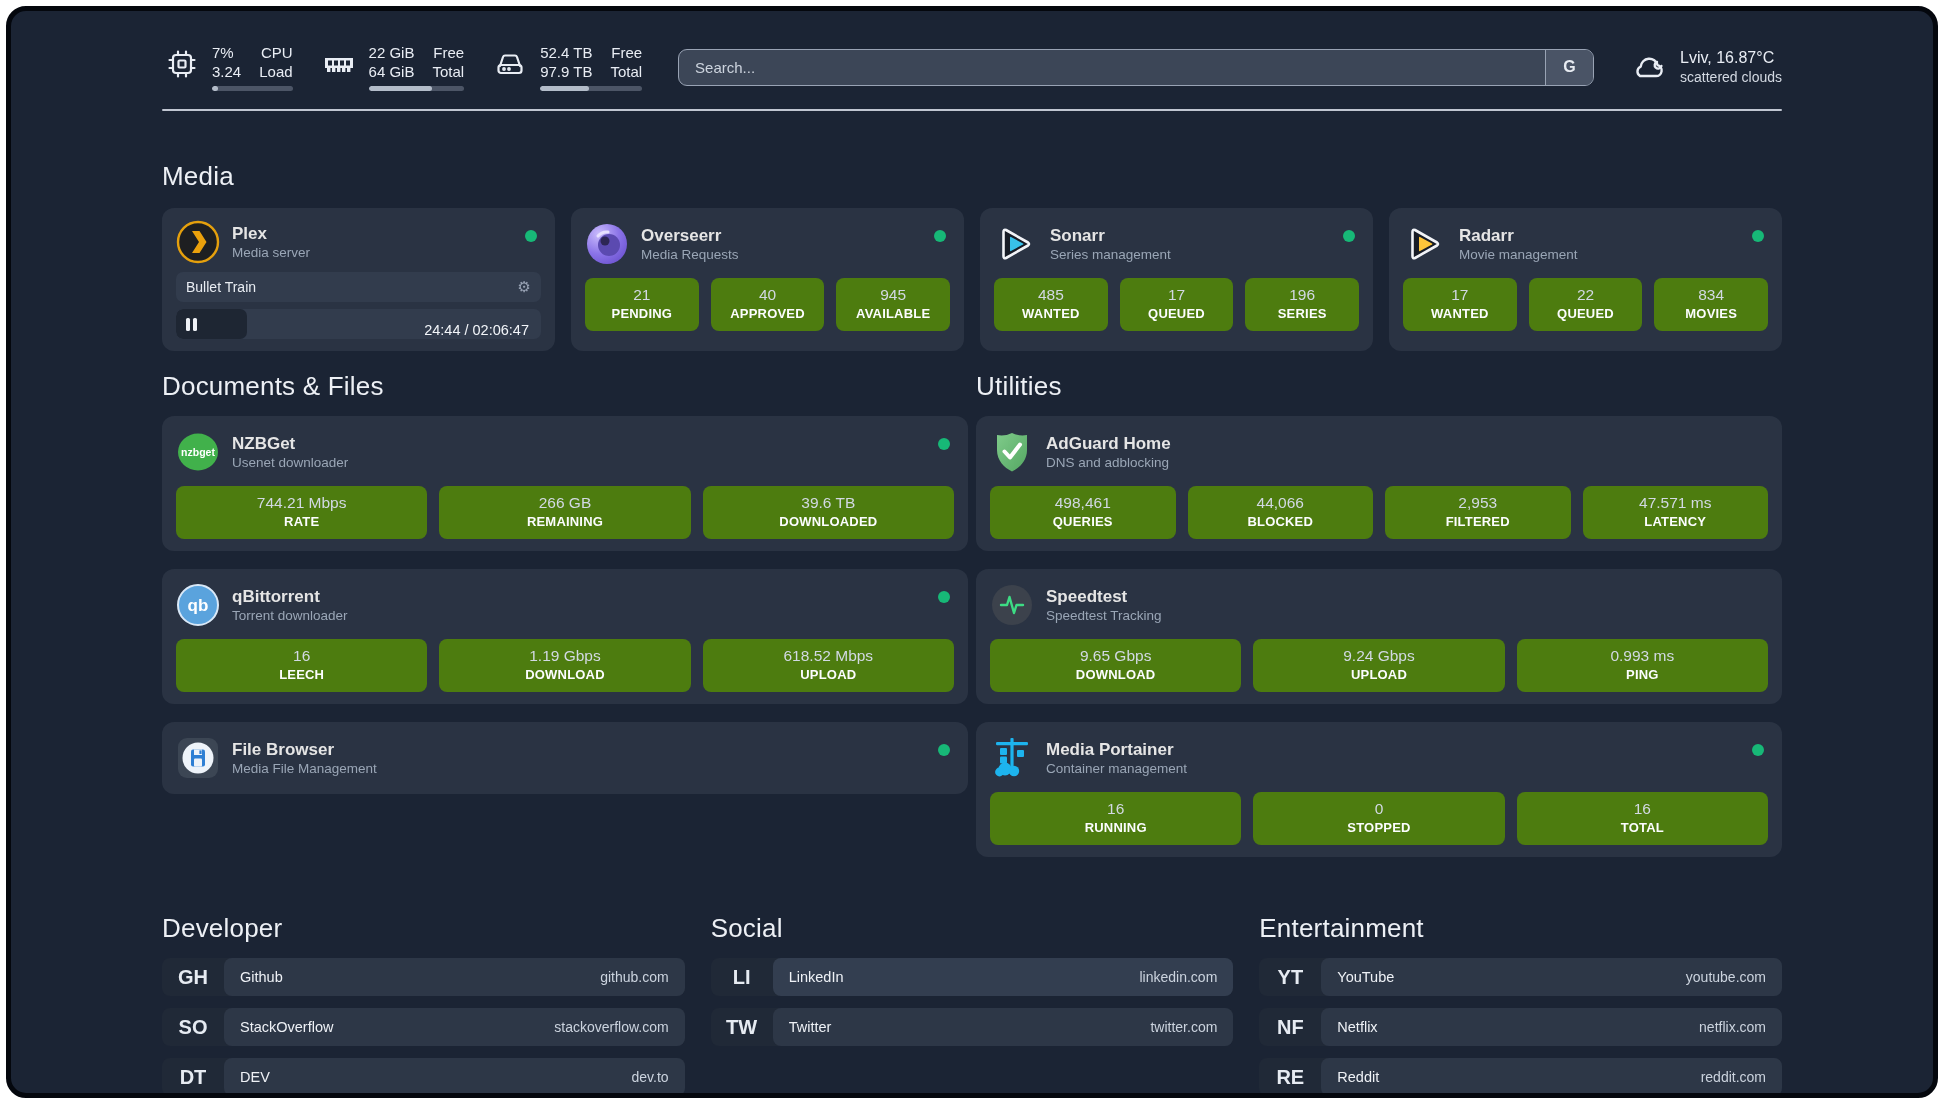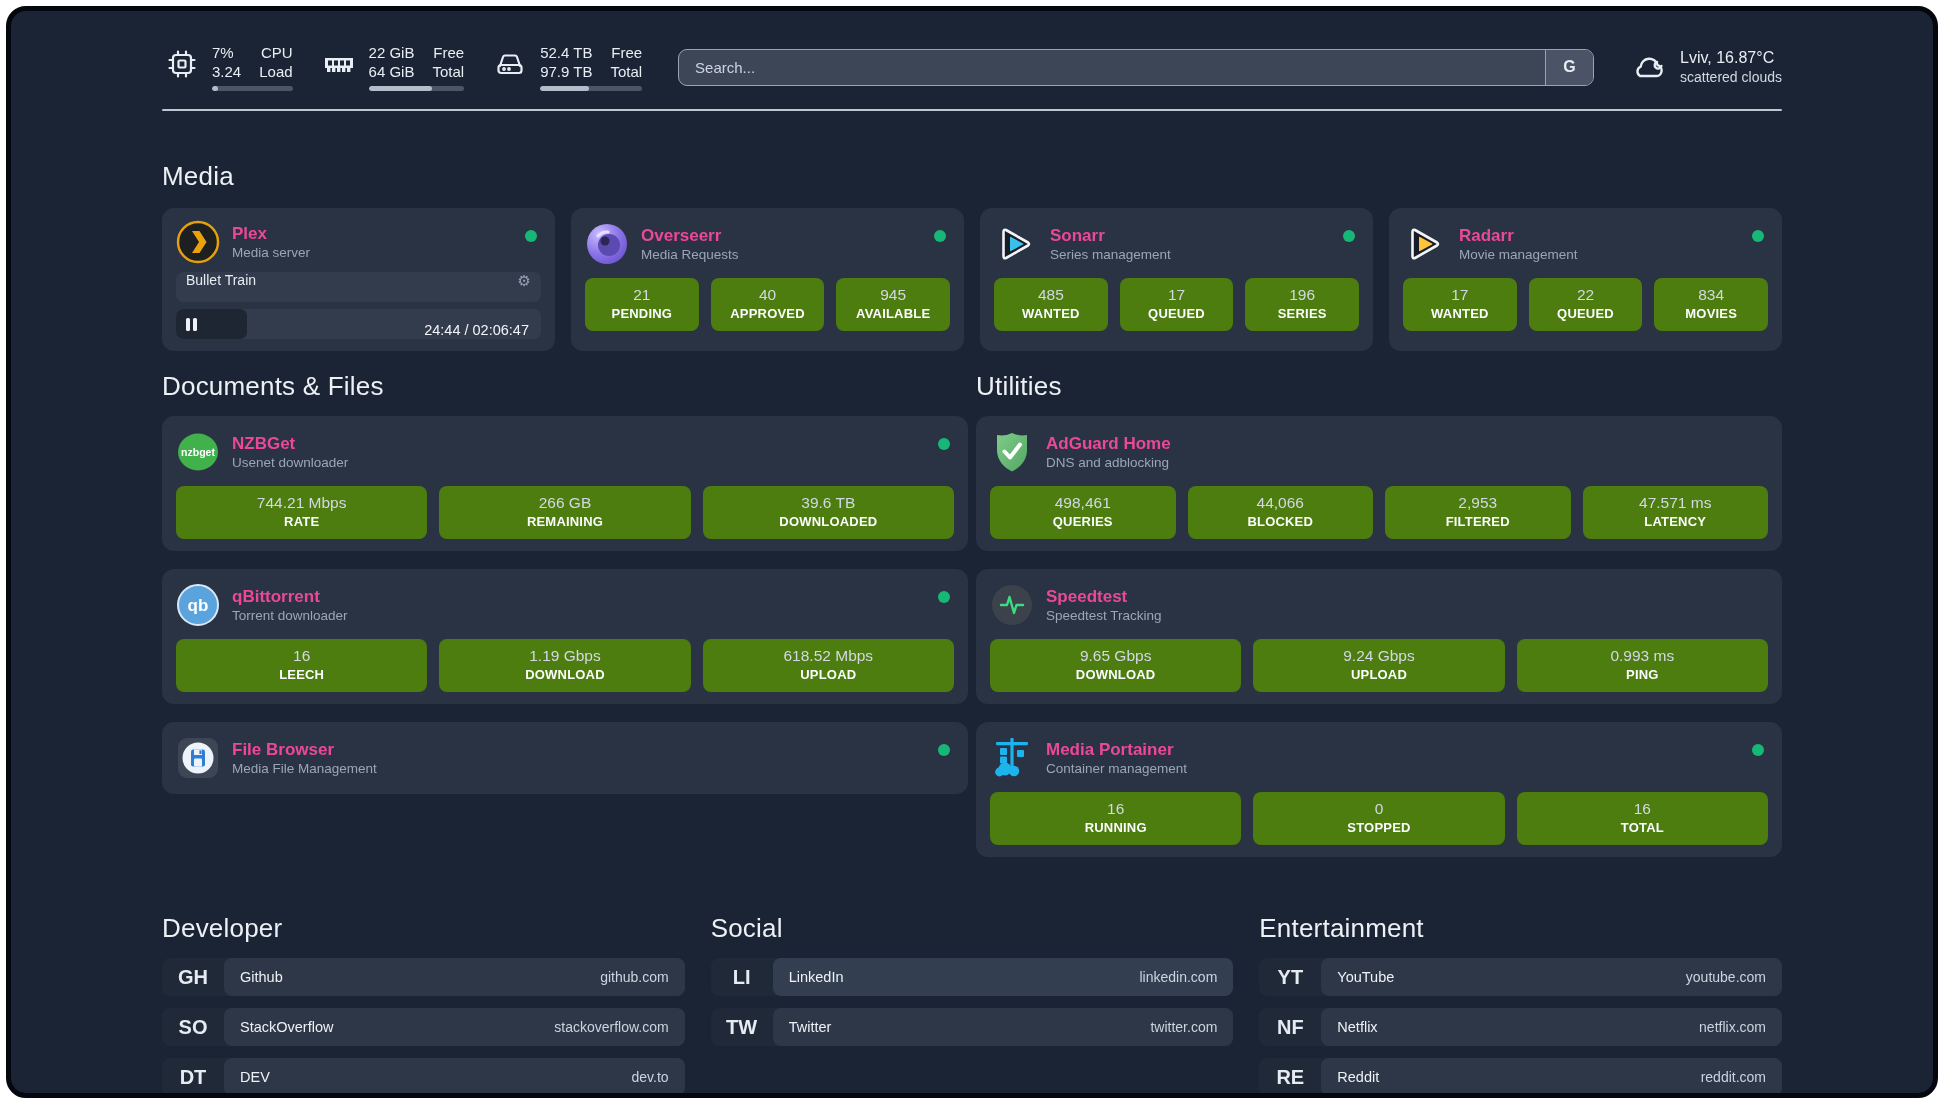--- a/index.html
+++ b/index.html
@@ -34,31 +34,31 @@
   .divider { margin-top:16px; height:2px; background:#c9d0da; border-radius:2px; opacity:.95; }
 
   
   .section-title { font-size:26px; color:#edf0f5; font-weight:500; letter-spacing:.2px; }
   .media-section { margin-top:50px; }
   .media-grid { margin-top:16px; display:grid; grid-template-columns:repeat(4,1fr); gap:16px; }
 
   .card { background:#2a3343; border-radius:12px; padding:12px 14px; position:relative; cursor:pointer; }
   .card-head { display:flex; align-items:center; gap:12px; padding-right:26px; min-height:48px; }
   .app-icon { width:44px; height:44px; flex:0 0 44px; display:flex; align-items:center; justify-content:center; }
-  .app-name { font-size:17px; font-weight:600; color:#ec4899; line-height:21px; }
+  .app-name { font-size:17px; font-weight:600; color:#e5e5e5; line-height:21px; }
   .app-sub  { font-size:13.5px; color:#9aa6b6; line-height:18px; }
   .status-dot { position:absolute; top:22px; right:18px; width:12px; height:12px; border-radius:50%; background:#17b877; }
 
   .stats-row { display:flex; gap:12px; margin-top:10px; }
   .stat-tile { flex:1; background:#4d7c0f; border-radius:8px; padding:7px 6px 8px; text-align:center; }
   .stat-value { font-size:15.5px; color:#d2d9e3; line-height:20px; }
   .stat-label { font-size:13px; font-weight:700; color:#fcfdfe; line-height:18px; letter-spacing:.2px; }
 
   
-  .plex-row { margin-top:8px; background:#323c4d; border-radius:7px; height:30px; display:flex; align-items:flex-start; padding:0 10px; font-size:14px; color:#e8ecf2;gap:48px; }
+  .plex-row { margin-top:8px; background:#323c4d; border-radius:7px; height:30px; display:flex; align-items:center; padding:0 10px; font-size:14px; color:#e8ecf2;gap:48px; }
   .plex-row .grow { flex:1; }
   .plex-progress { margin-top:7px; background:#323c4d; border-radius:7px; height:30px; position:relative; overflow:hidden; }
   .plex-progress .pfill { position:absolute; left:0; top:0; bottom:0; background:#1e2633; border-radius:7px; display:flex; align-items:center; padding-left:10px; }
   .pause-glyph { display:flex; gap:3px; }
   .pause-glyph i { display:block; width:4px; height:13px; background:#eef1f6; border-radius:1.5px; }
   .plex-time { position:absolute; right:12px; top:12px; bottom:0; display:flex; align-items:center; font-size:14.5px; color:#f2f5f9; }
   .settings-glyph { color:#97a1b3; font-size:15px; cursor:pointer; }
 
   .two-col { margin-top:20px; display:grid; grid-template-columns:1fr 1fr; gap:8px; align-items:start; }
   .col-cards { margin-top:14px; display:flex; flex-direction:column; gap:18px; }

